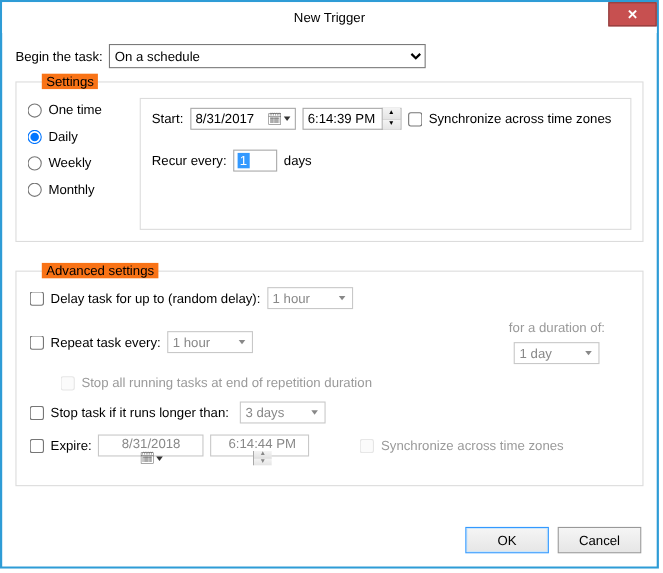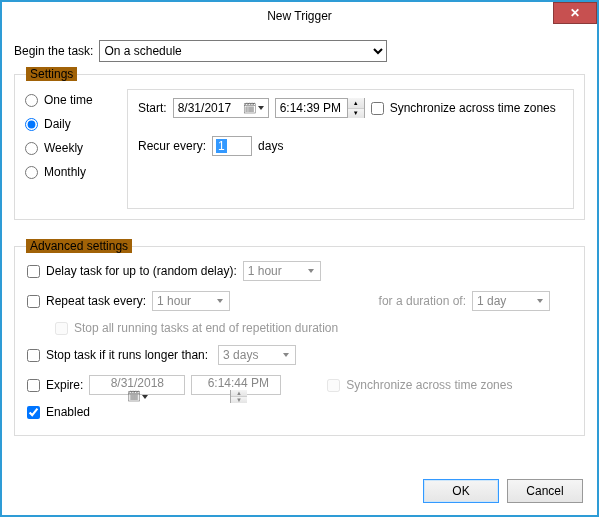--- a/index.html
+++ b/index.html
@@ -69,22 +69,22 @@
   
   .group {
     position: relative;
     border: 1px solid #dcdcdc;
     margin-top: 12px;
     padding: 14px 10px 10px 10px;
   }
   .group-title {
     position: absolute;
     top: -8px;
-    left: 11px;
-    background: #a16207;
+    left: 23px;
+    background: #f97316;
     padding: 0 4px;
     font-size: 12px;
     color: #000;
   }
   .settings-body {
     display: flex;
     gap: 12px;
   }
   .radio-col {
     display: flex;
@@ -224,20 +224,21 @@
     color: #888;
     border-color: #c8c8c8;
     flex-direction: column;
   }
   .for-dur {
     margin-left: auto;
     display: flex;
     align-items: center;
     gap: 6px;
     padding-right: 22px;
+    flex-direction: column;
   }
   .footer {
     position: absolute;
     right: 14px;
     bottom: 12px;
     display: flex;
     gap: 8px;
   }
   .btn {
     width: 74px;
@@ -388,24 +389,20 @@
               <span>▲</span>
               <span>▼</span>
             </span>
         </span>
         <span class="disabled" style="margin-left:40px; display:flex; align-items:center; gap:6px;">
           <input type="checkbox" class="chk" disabled="" style="">
           <span>Synchronize across time zones</span>
         </span>
       </div>
 
-      <div class="adv-row" style="margin-top:8px;margin-bottom:0">
-        <input type="checkbox" class="chk" checked="" style="">
-        <span>Enabled</span>
-      </div>
     </div>
 
   </div>
 
   <div class="footer">
     <div class="btn default">
       <span>OK</span>
     </div>
     <div class="btn">
       <span>Cancel</span>

